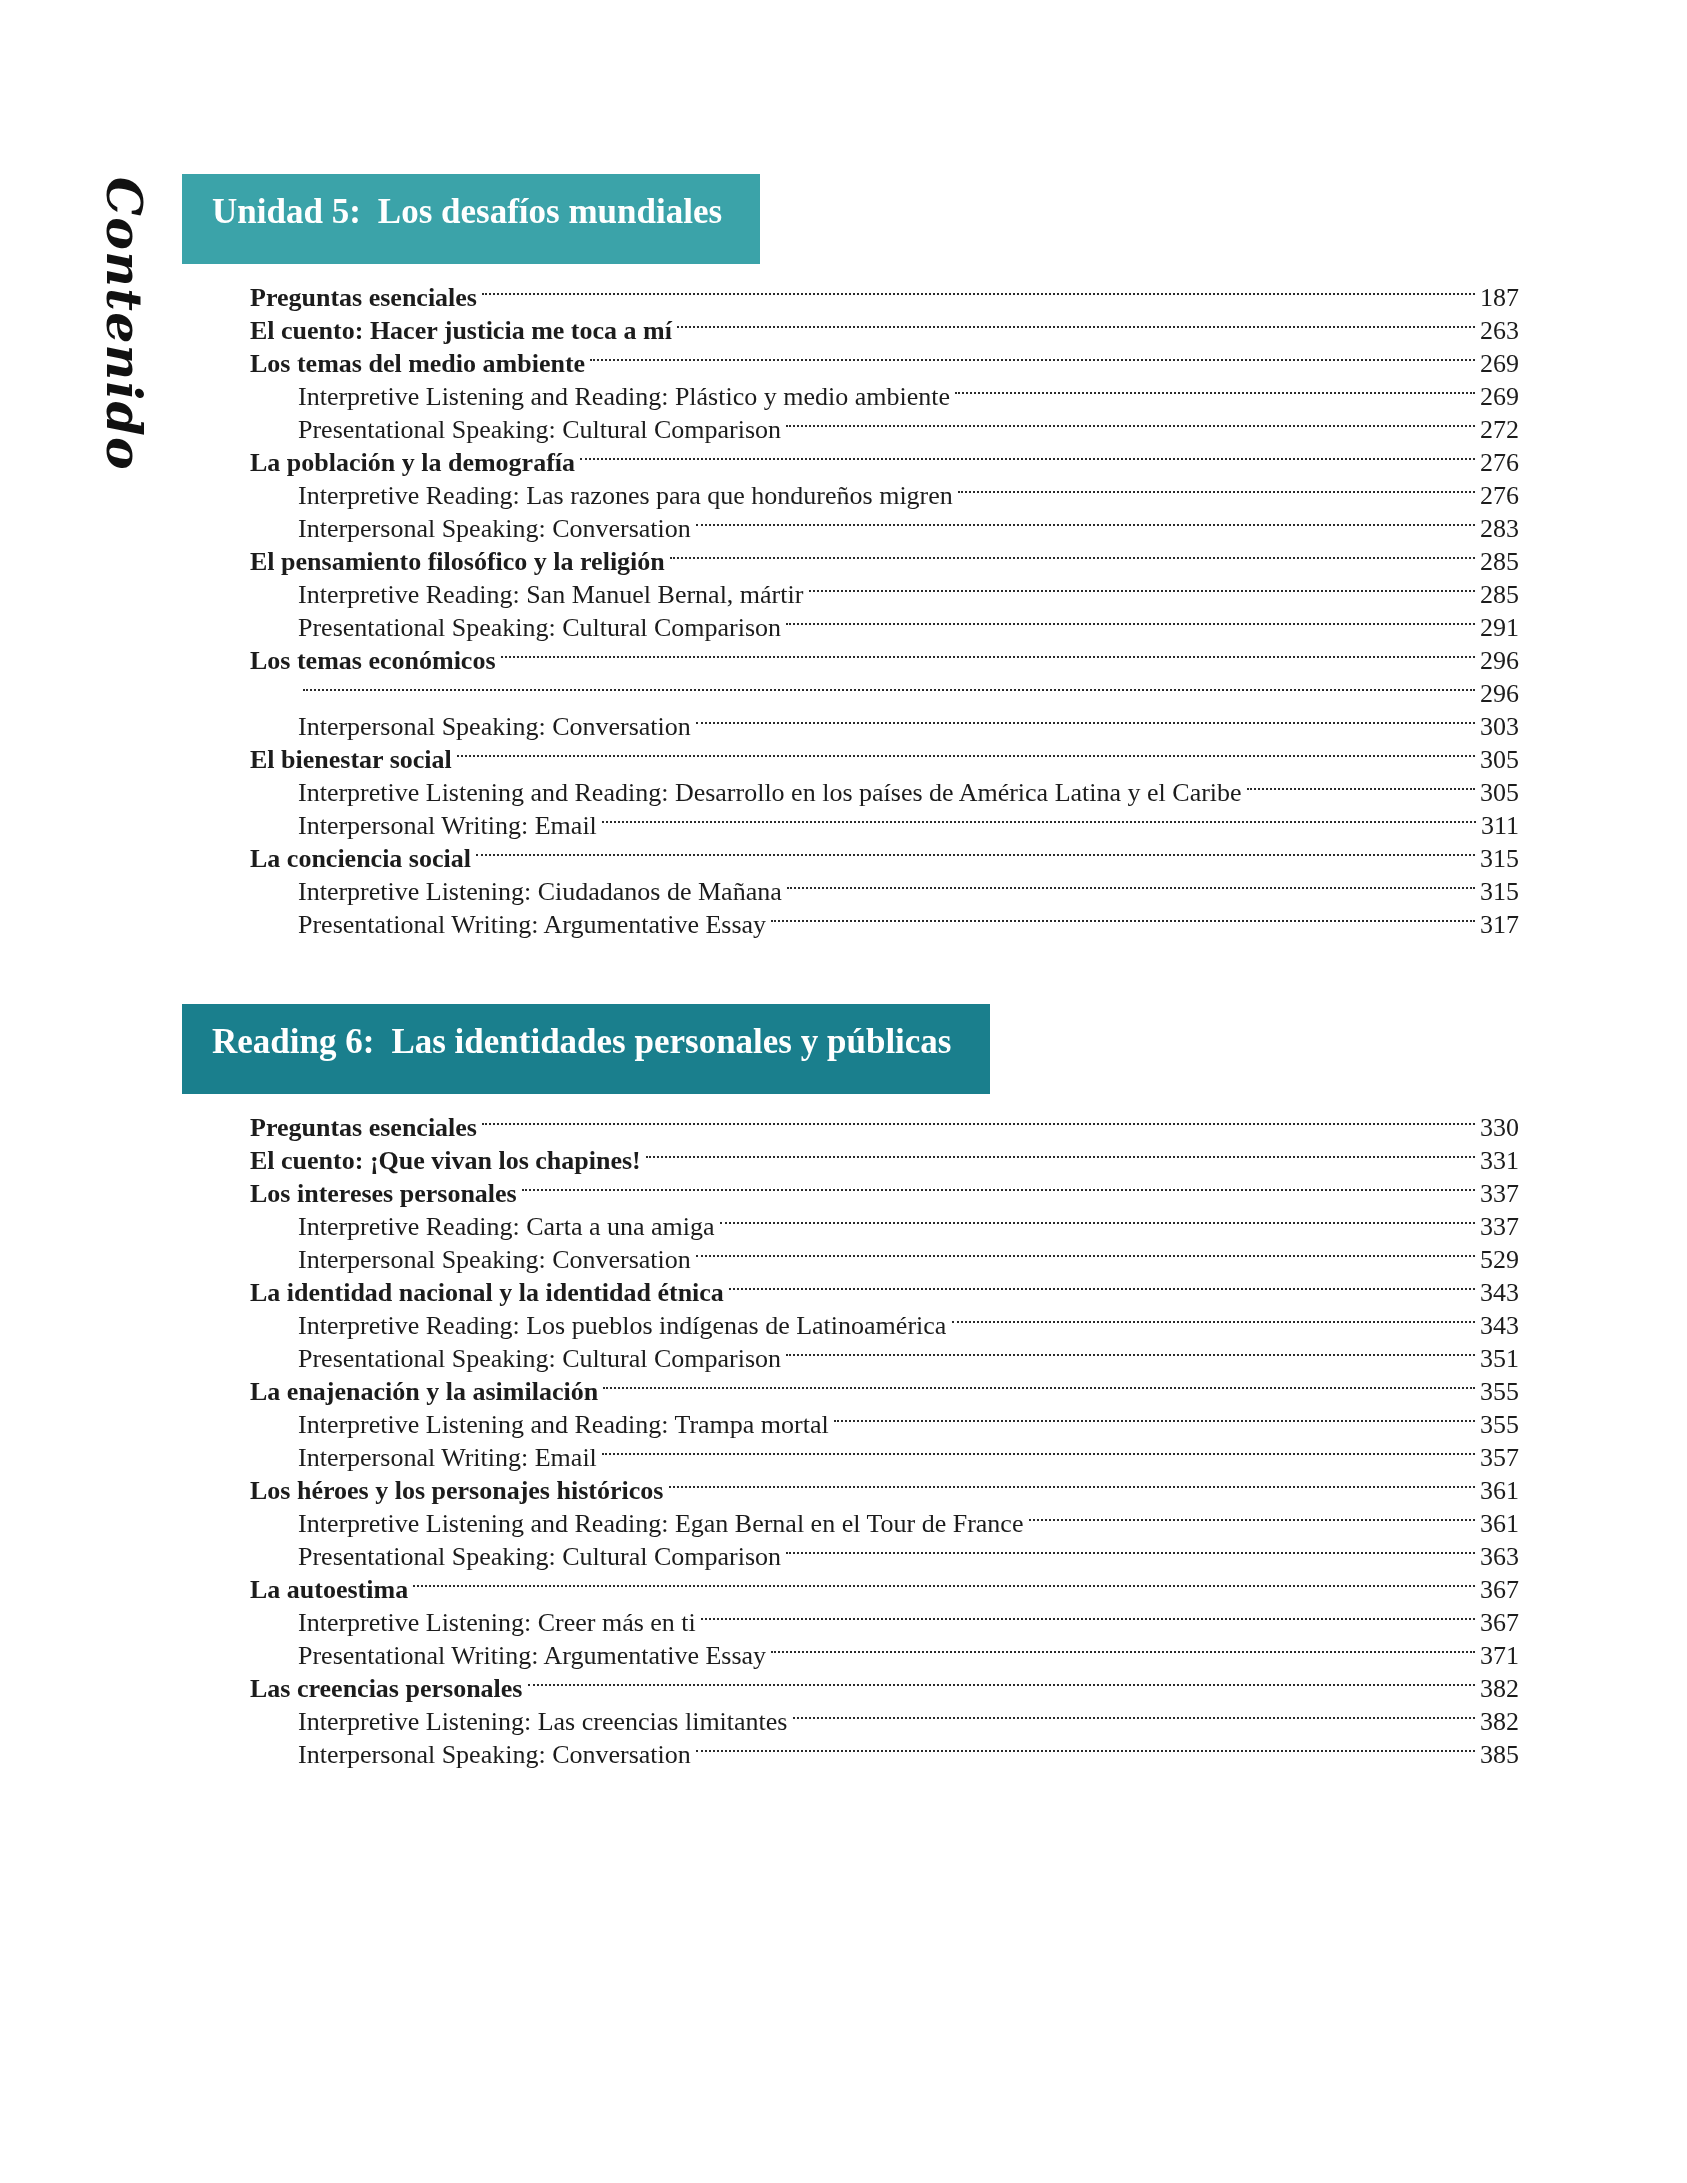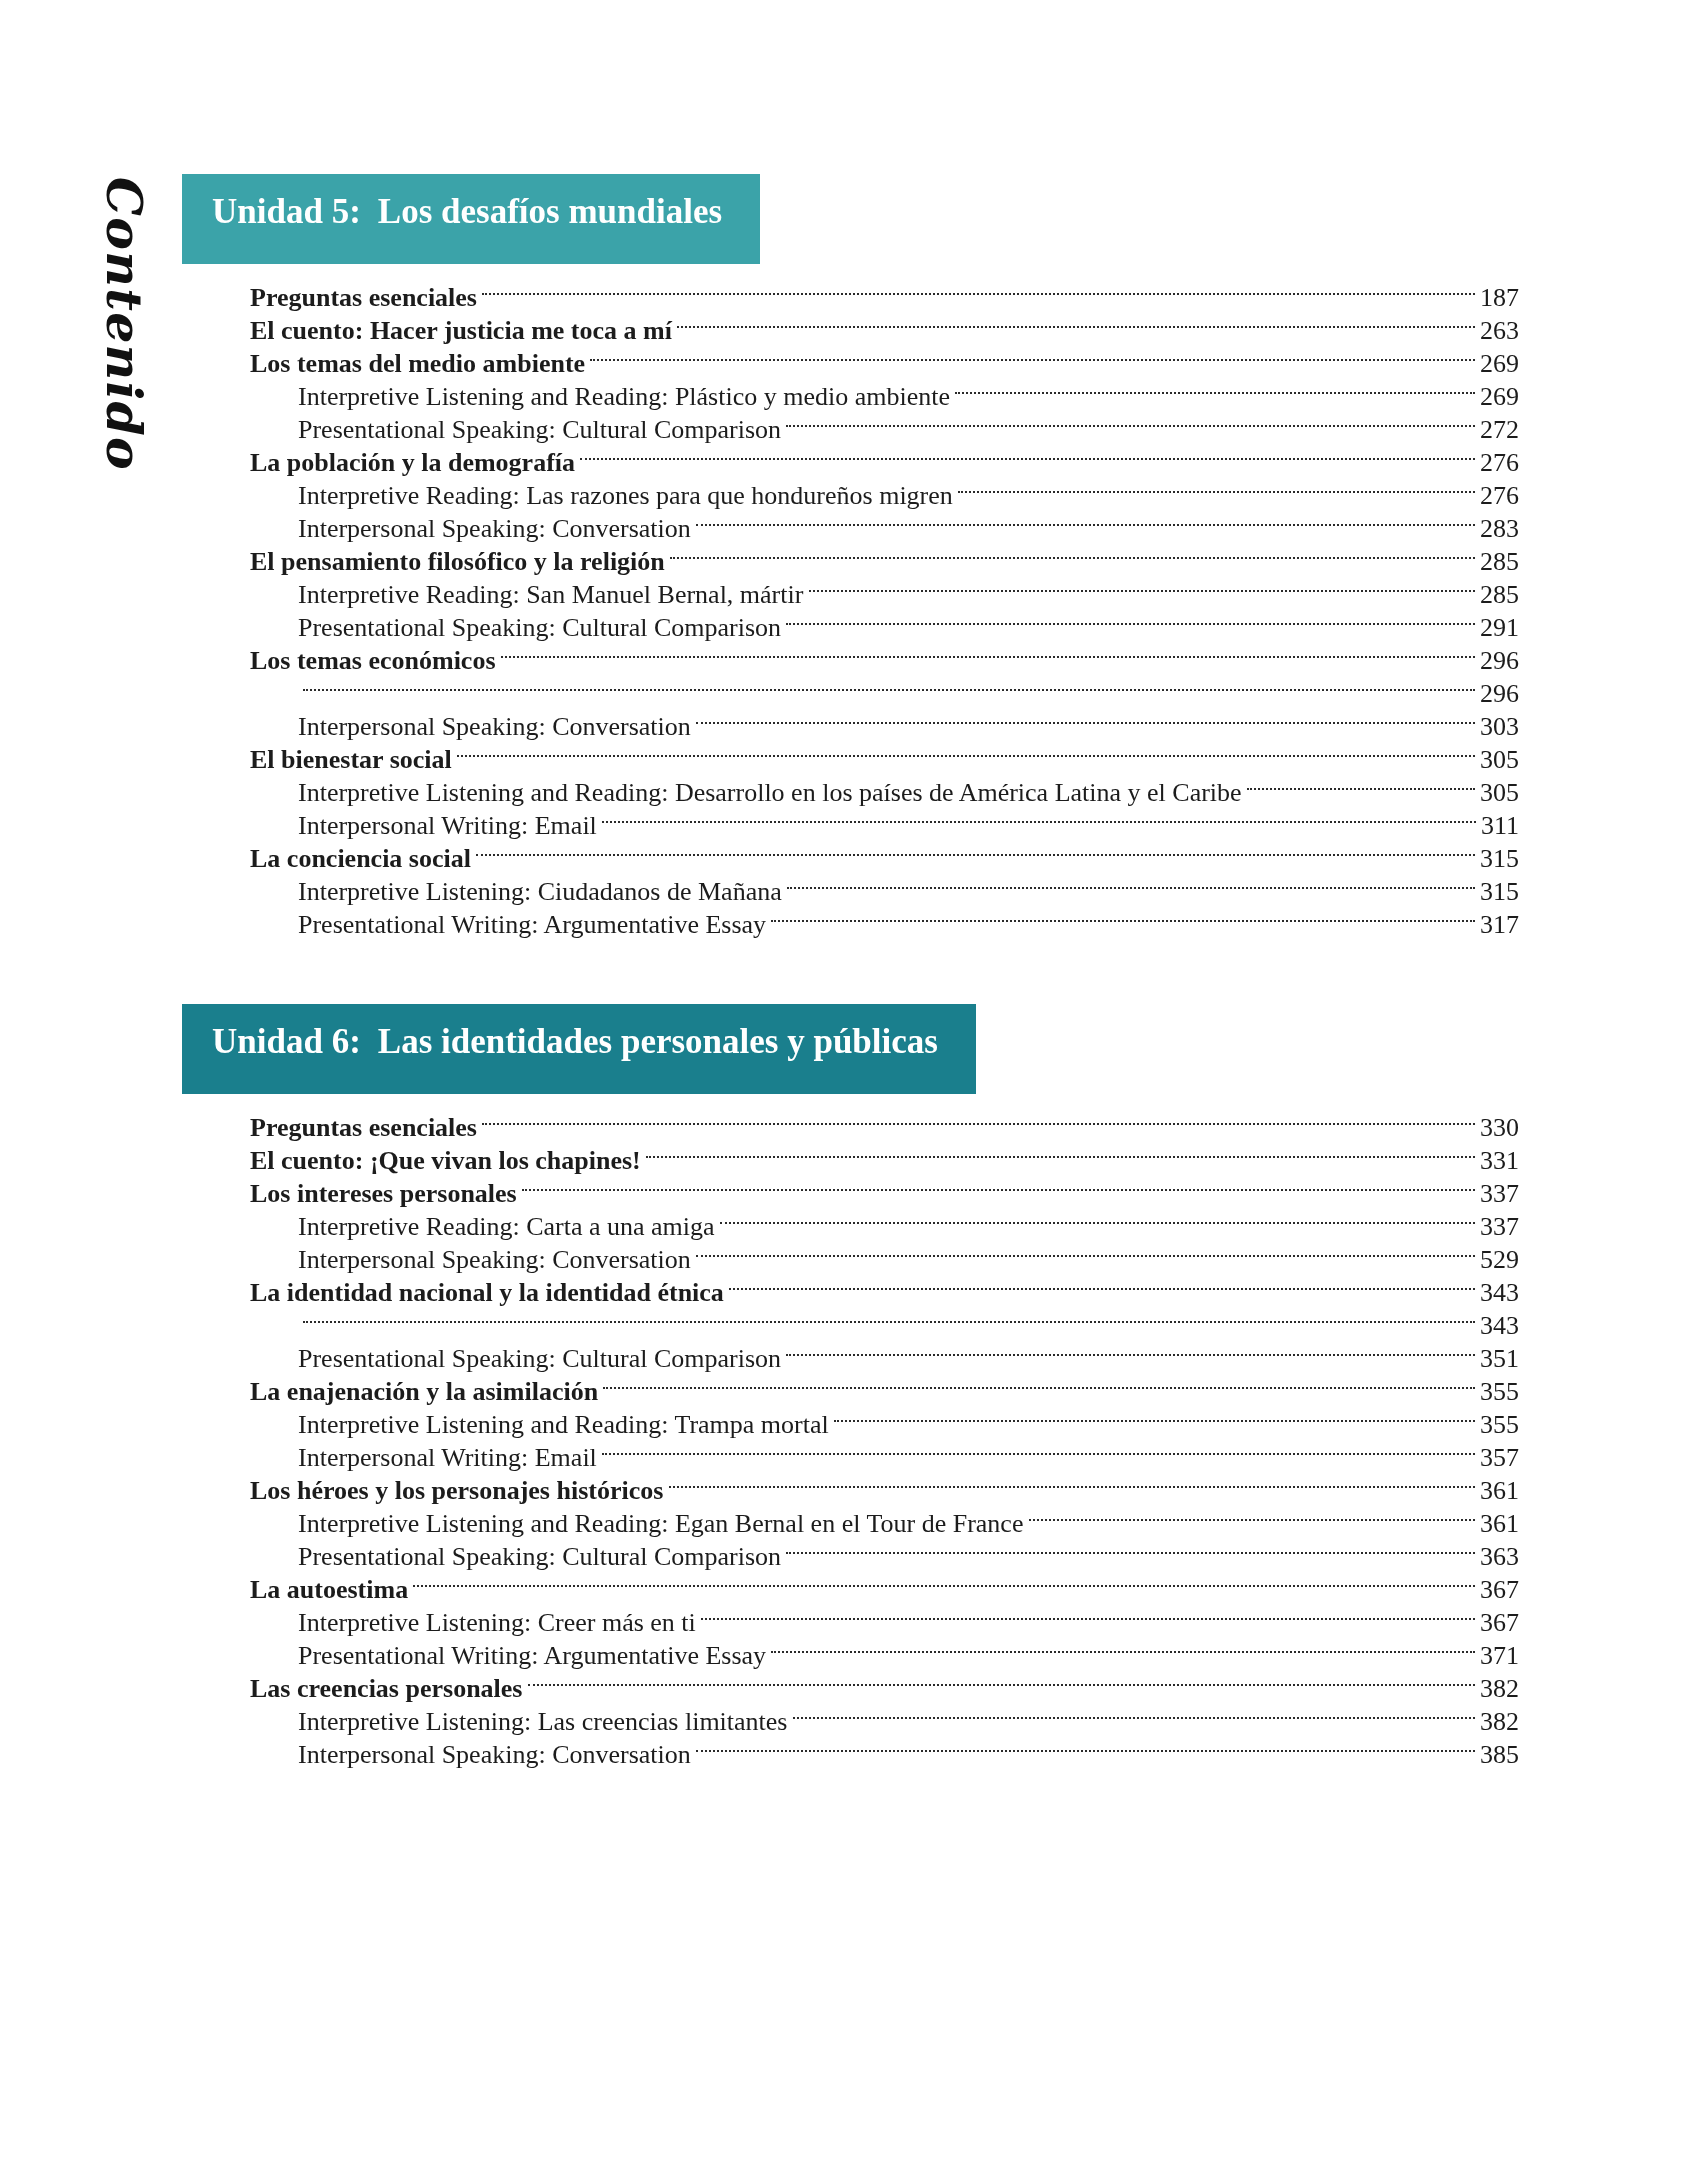--- a/index.html
+++ b/index.html
@@ -215,21 +215,21 @@
   <div class="entry level-2">
     <span class="entry-label">Presentational Writing: Argumentative Essay</span>
     <span class="leader"></span>
     <span class="entry-page">317</span>
   </div>
 </div>
   </section>
 
   <section class="unit">
     <div class="unit-bar" style="background-color: rgb(26, 127, 141);">
-      <span class="unit-num">Unidad 6:</span><span class="unit-name">Las identidades personales y públicas</span>
+      <span class="unit-num">Reading 6:</span><span class="unit-name">Las identidades personales y públicas</span>
     </div>
     <div class="entries">
   <div class="entry level-1">
     <span class="entry-label">Preguntas esenciales</span>
     <span class="leader"></span>
     <span class="entry-page">330</span>
   </div>
 
   <div class="entry level-1">
     <span class="entry-label">El cuento: ¡Que vivan los chapines!</span>
@@ -255,20 +255,21 @@
     <span class="entry-page">529</span>
   </div>
 
   <div class="entry level-1">
     <span class="entry-label">La identidad nacional y la identidad étnica</span>
     <span class="leader"></span>
     <span class="entry-page">343</span>
   </div>
 
   <div class="entry level-2">
+    <span class="entry-label">Interpretive Reading: Los pueblos indígenas de Latinoamérica</span>
     <span class="leader"></span>
     <span class="entry-page">343</span>
   </div>
 
   <div class="entry level-2">
     <span class="entry-label">Presentational Speaking: Cultural Comparison</span>
     <span class="leader"></span>
     <span class="entry-page">351</span>
   </div>
 

